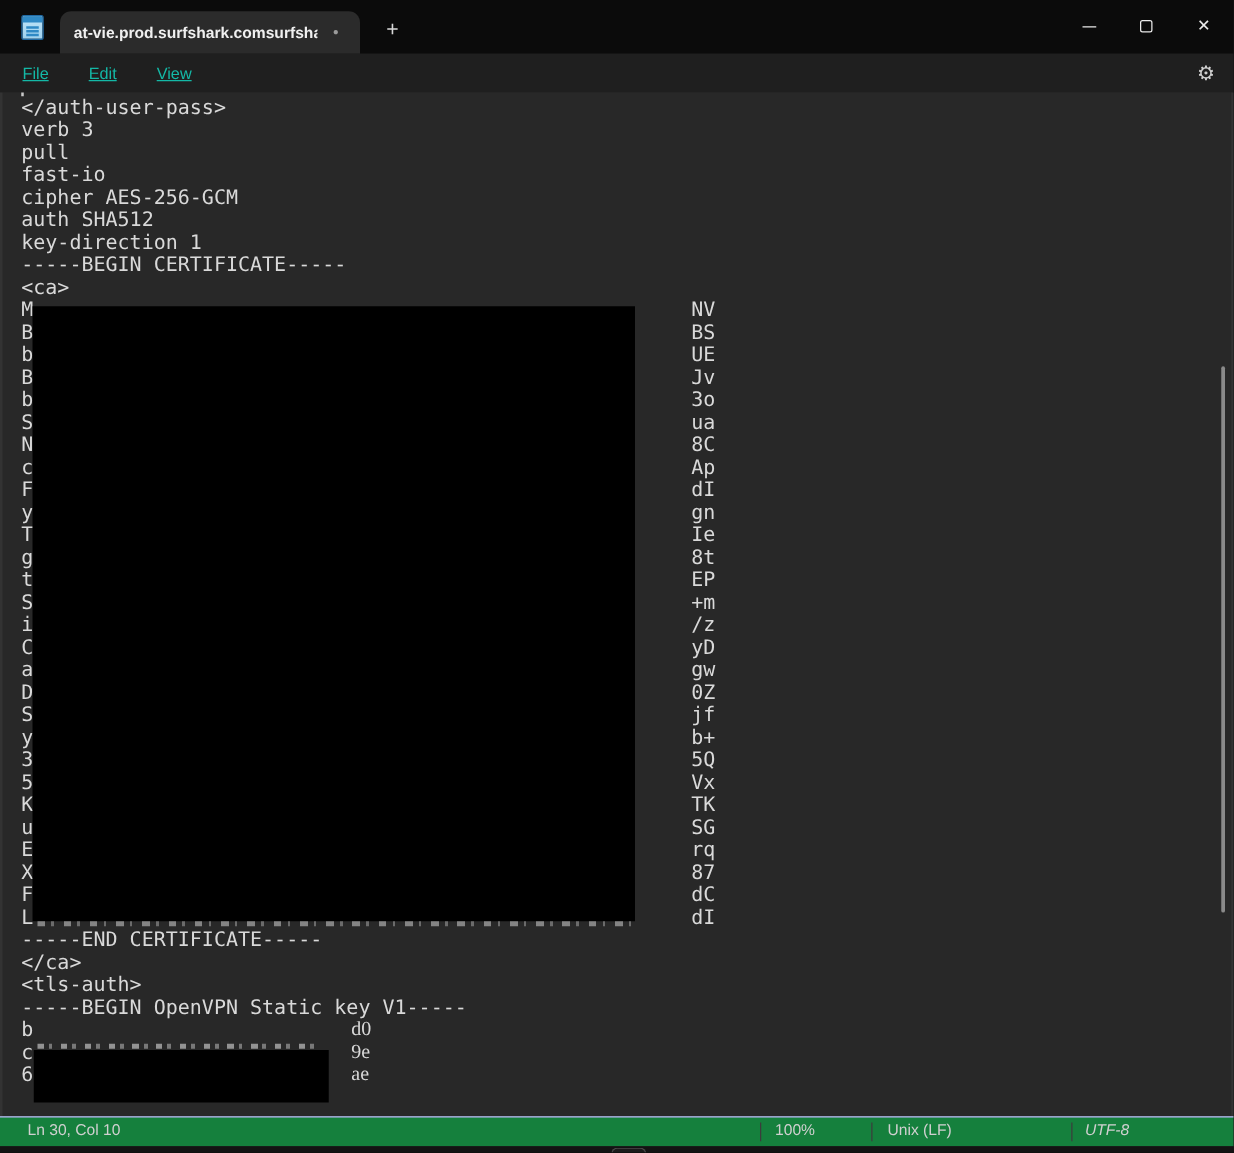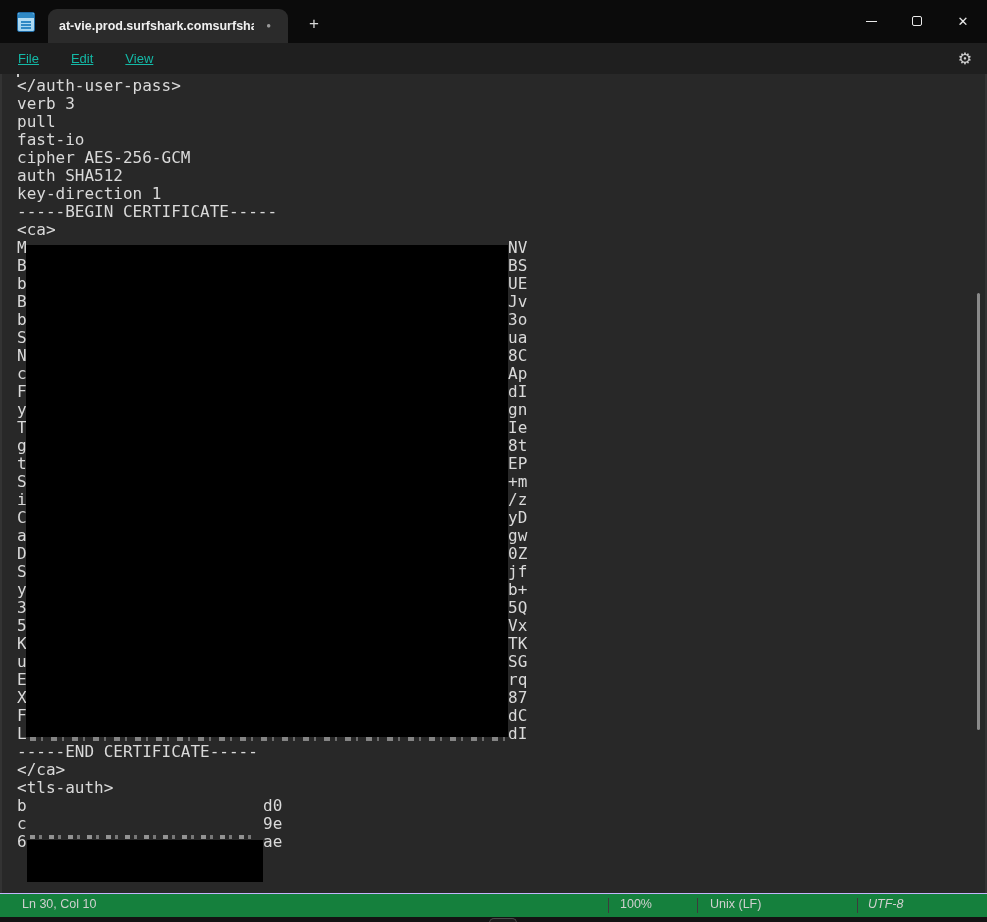--- a/index.html
+++ b/index.html
@@ -33,22 +33,22 @@
   #gear{position:absolute;right:15px;top:43px;height:31px;display:flex;align-items:center;
         color:#cfcfcf;font-size:16px;font-family:"DejaVu Sans",sans-serif;}
 
   
   #editor{position:absolute;left:0;top:74px;width:987px;height:819px;background:#282828;
           font-family:"DejaVu Sans Mono","Liberation Mono",monospace;font-size:16px;line-height:18px;
           color:#d9d9d9;overflow:hidden;}
   #editor-content{position:absolute;left:17px;top:3px;right:0;}
   .code-line{height:18px;white-space:pre;}
   .cert-row,.tls-row{position:relative;height:18px;white-space:pre;}
-  .cert-row .end{position:absolute;left:491px;top:0;}
-  .tls-row .end{position:absolute;left:246px;top:0;}
+  .cert-row .end{position:absolute;left:491px;top:0;padding-left:45px;}
+  .tls-row .end{position:absolute;left:264px;top:0;font-family:Liberation Serif, serif;}
   #partial-top-char{position:absolute;left:17px;top:-2px;width:2px;height:5px;background:#c9c9c9;}
 
   .redaction{position:absolute;background:#000;}
   #redact-cert{left:26px;top:171px;width:482px;height:492px;}
   #cert-glyph-bottoms{position:absolute;left:30px;top:663px;width:476px;height:4px;opacity:.65;
       background:repeating-linear-gradient(90deg,#b5b5b5 0 6px,transparent 6px 11px,#8f8f8f 11px 13px,transparent 13px 21px);}
   #redact-tls{left:27px;top:766px;width:236px;height:42px;}
   #tls-glyph-tops{position:absolute;left:30px;top:761px;width:226px;height:4px;opacity:.7;
       background:repeating-linear-gradient(90deg,#c0c0c0 0 5px,transparent 5px 9px,#9a9a9a 9px 12px,transparent 12px 19px);}
 
@@ -152,20 +152,21 @@
           <div class="cert-row"><span>u</span><span class="end">SG</span></div>
           <div class="cert-row"><span>E</span><span class="end">rq</span></div>
           <div class="cert-row"><span>X</span><span class="end">87</span></div>
           <div class="cert-row"><span>F</span><span class="end">dC</span></div>
           <div class="cert-row"><span>L</span><span class="end">dI</span></div>
         </div>
       <div id="lines-mid">
           <div class="code-line">-----END CERTIFICATE-----</div>
           <div class="code-line">&lt;/ca&gt;</div>
           <div class="code-line">&lt;tls-auth&gt;</div>
+          <div class="code-line">-----BEGIN OpenVPN Static key V1-----</div>
         </div>
       <div id="tls-block">
           <div class="tls-row"><span>b</span><span class="end">d0</span></div>
           <div class="tls-row"><span>c</span><span class="end">9e</span></div>
           <div class="tls-row"><span>6</span><span class="end">ae</span></div>
         </div>
     </div>
     <div class="redaction" id="redact-cert"></div>
     <div id="cert-glyph-bottoms"></div>
     <div class="redaction" id="redact-tls"></div>

